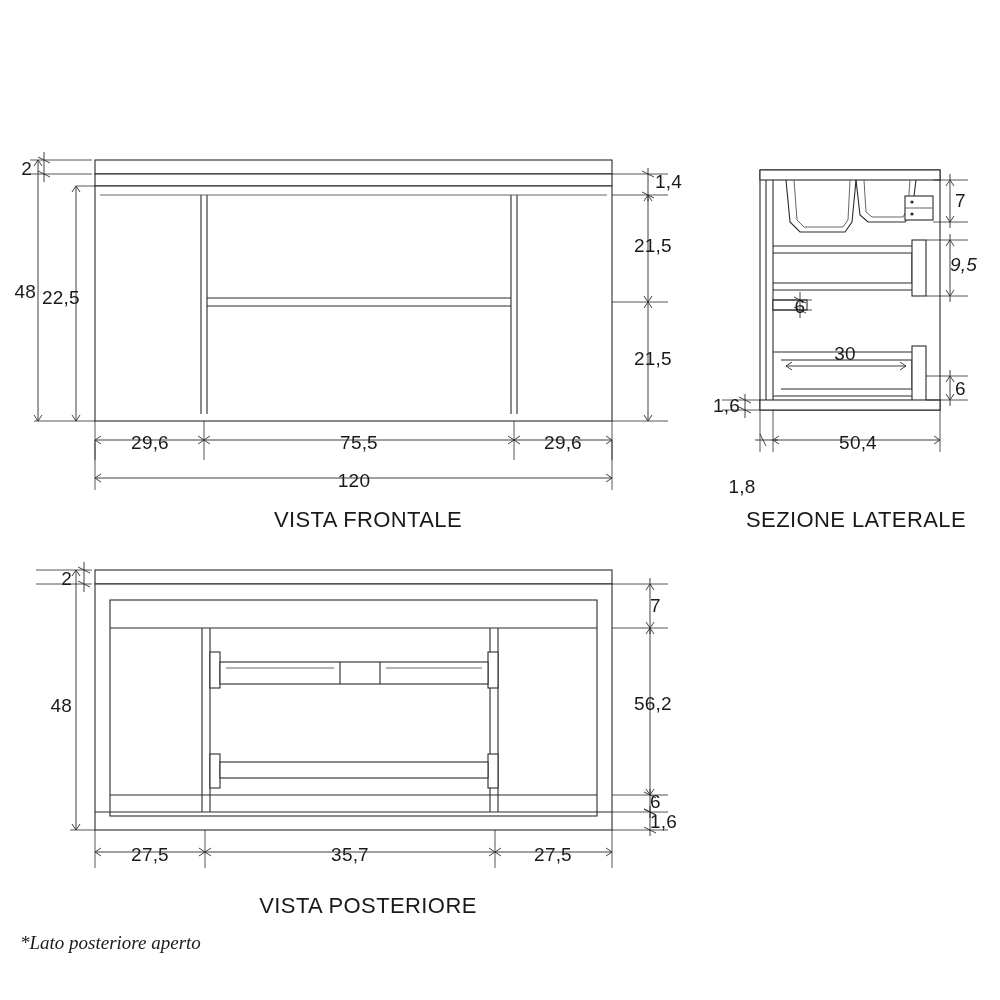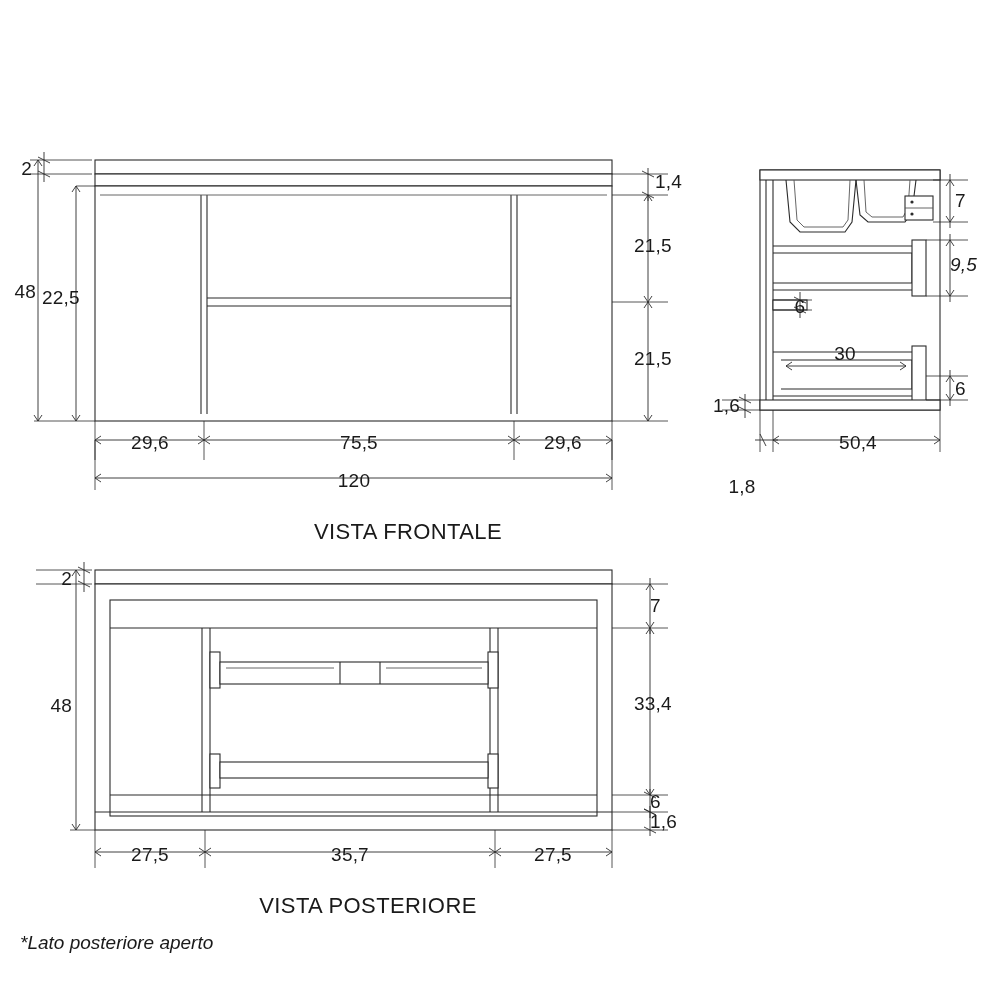--- a/index.html
+++ b/index.html
@@ -306,37 +306,38 @@
   <div class="lbl dimtext right" style="left:32px; top:158px;">2</div>
   <div class="lbl dimtext right" style="left:36px; top:281px;">48</div>
   <div class="lbl dimtext" style="left:42px; top:287px;">22,5</div>
   <div class="lbl dimtext" style="left:655px; top:171px;">1,4</div>
   <div class="lbl dimtext" style="left:634px; top:235px;">21,5</div>
   <div class="lbl dimtext" style="left:634px; top:348px;">21,5</div>
   <div class="lbl dimtext center" style="left:150px; top:432px;">29,6</div>
   <div class="lbl dimtext center" style="left:359px; top:432px;">75,5</div>
   <div class="lbl dimtext center" style="left:563px; top:432px;">29,6</div>
   <div class="lbl dimtext center" style="left:354px; top:470px;">120</div>
-  <div class="lbl viewtitle center" style="left:368px; top:519px;margin-left:40px;">VISTA FRONTALE</div>
+  <div class="lbl viewtitle center" style="left:368px; top:507px;">VISTA FRONTALE</div>
 
   <div class="lbl dimtext" style="left:955px; top:190px;">7</div>
   <div class="lbl dimtext" style="left:950px; top:254px;font-style:italic;">9,5</div>
   <div class="lbl dimtext center" style="left:800px; top:296px;">6</div>
   <div class="lbl dimtext center" style="left:845px; top:343px;">30</div>
   <div class="lbl dimtext" style="left:955px; top:378px;">6</div>
   <div class="lbl dimtext right" style="left:740px; top:395px;">1,6</div>
   <div class="lbl dimtext center" style="left:742px; top:432px;margin-top:44px;">1,8</div>
   <div class="lbl dimtext center" style="left:858px; top:432px;">50,4</div>
+  <div class="lbl viewtitle center" style="left:856px; top:507px;">SEZIONE LATERALE</div>
 
   <div class="lbl dimtext right" style="left:72px; top:568px;">2</div>
   <div class="lbl dimtext right" style="left:72px; top:695px;">48</div>
   <div class="lbl dimtext" style="left:650px; top:595px;">7</div>
-  <div class="lbl dimtext" style="left:634px; top:693px;">33,4</div>
+  <div class="lbl dimtext" style="left:634px; top:693px;">56,2</div>
   <div class="lbl dimtext" style="left:650px; top:791px;">6</div>
   <div class="lbl dimtext" style="left:650px; top:811px;">1,6</div>
   <div class="lbl dimtext center" style="left:150px; top:844px;">27,5</div>
   <div class="lbl dimtext center" style="left:350px; top:844px;">35,7</div>
   <div class="lbl dimtext center" style="left:553px; top:844px;">27,5</div>
   <div class="lbl viewtitle center" style="left:368px; top:893px;">VISTA POSTERIORE</div>
 
-  <div class="lbl note" style="left:20px; top:932px;">*Lato posteriore aperto</div>
+  <div class="lbl note" style="left:20px; top:932px;font-family:Liberation Serif, serif;">*Lato posteriore aperto</div>
 
 </div>
 
 </body></html>

